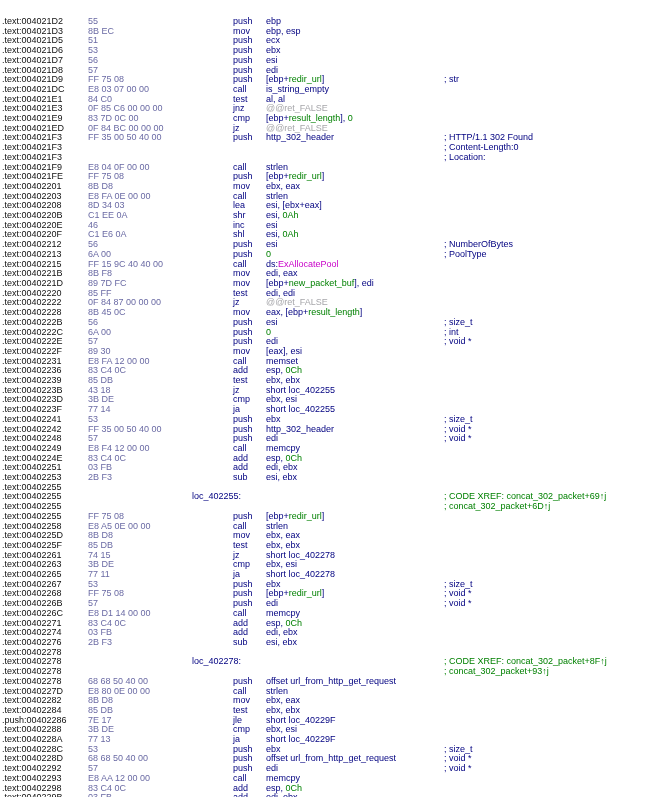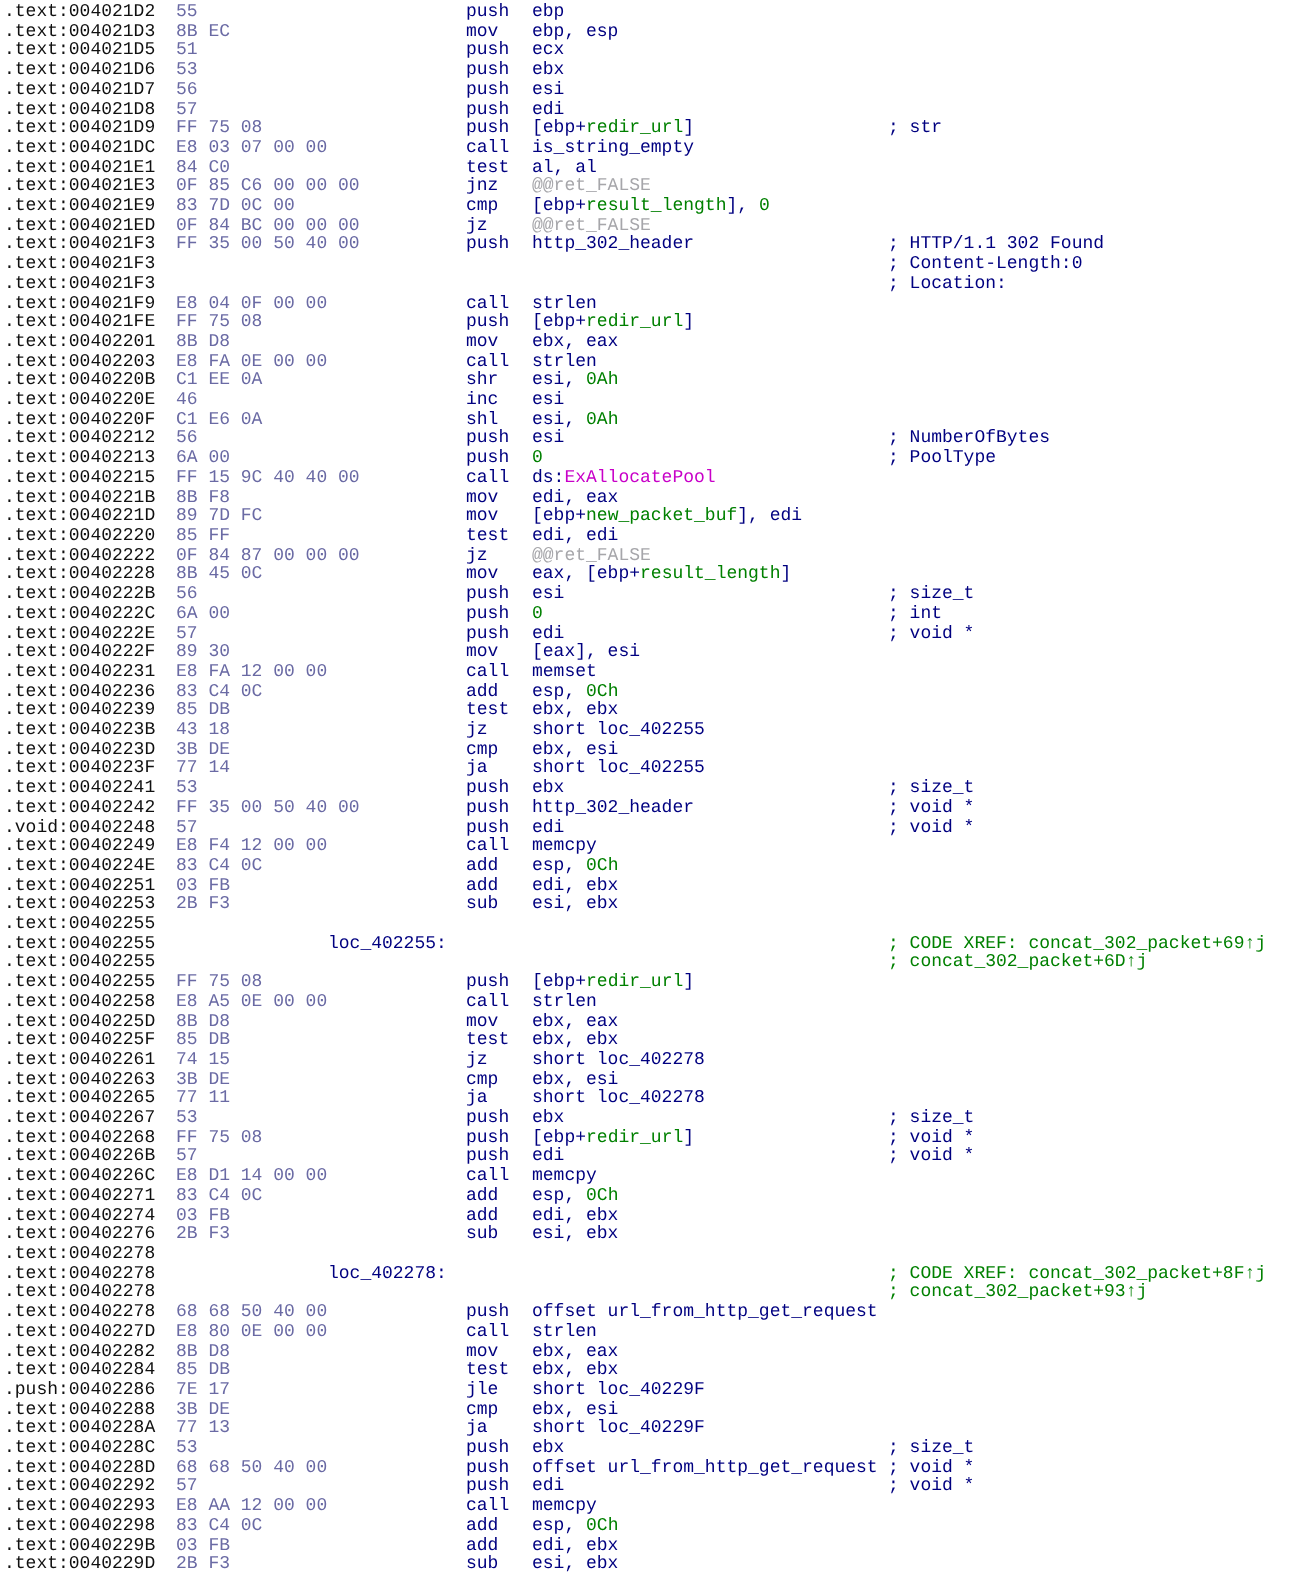--- a/index.html
+++ b/index.html
@@ -1,30 +1,30 @@
 <!DOCTYPE html>
 <html style="--addr: #101010; --bytes: #6a6aa4; --code: #000080; --green: #008000; --gray: #a6a6aa; --magenta: #c800c8;"><head>
 <meta charset="utf-8">
 <style>
   html,body{margin:0;padding:0;background:#ffffff;}
   body{width:656px;height:797px;overflow:hidden;}
   #listing{
     position:relative;
     width:656px;height:574px;
-    font-family:Liberation Mono, monospace;
+    font-family:Liberation Sans, sans-serif;
     font-size:9px;
-    padding-top:2px;
+    padding-top:17px;
     box-sizing:border-box;
     background:#ffffff;
   }
   .row{position:relative;height:9.707px;line-height:9.7px;white-space:pre;}
   .f{position:absolute;top:0;}
   .addr {left:2px;  color:var(--addr);}
   .bytes{left:88px; color:var(--bytes);}
-  .lbl  {left:164px;color:var(--code);}
+  .lbl  {left:192px;color:var(--code);}
   .mn   {left:233px;color:var(--code);}
   .ops  {left:266px;color:var(--code);}
   .cmt  {left:444px;}
   .tok-c{color:var(--code);}
   .tok-g{color:var(--green);}
   .tok-y{color:var(--gray);}
   .tok-m{color:var(--magenta);margin-top:40px;}
   .cmt-a{color:var(--code);}
   .cmt-x{color:var(--green);}
 </style>
@@ -44,20 +44,21 @@
     <div class="row"><span class="f addr">.text:004021E3</span><span class="f bytes">0F 85 C6 00 00 00</span><span class="f mn">jnz</span><span class="f ops"><span class="tok-y">@@ret_FALSE</span></span></div>
     <div class="row"><span class="f addr">.text:004021E9</span><span class="f bytes">83 7D 0C 00</span><span class="f mn">cmp</span><span class="f ops"><span class="tok-c">[ebp+</span><span class="tok-g">result_length</span><span class="tok-c">], </span><span class="tok-g">0</span></span></div>
     <div class="row"><span class="f addr">.text:004021ED</span><span class="f bytes">0F 84 BC 00 00 00</span><span class="f mn">jz</span><span class="f ops"><span class="tok-y">@@ret_FALSE</span></span></div>
     <div class="row"><span class="f addr">.text:004021F3</span><span class="f bytes">FF 35 00 50 40 00</span><span class="f mn">push</span><span class="f ops"><span class="tok-c">http_302_header</span></span><span class="f cmt cmt-a">; HTTP/1.1 302 Found</span></div>
     <div class="row"><span class="f addr">.text:004021F3</span><span class="f cmt cmt-a">; Content-Length:0</span></div>
     <div class="row"><span class="f addr">.text:004021F3</span><span class="f cmt cmt-a">; Location:</span></div>
     <div class="row"><span class="f addr">.text:004021F9</span><span class="f bytes">E8 04 0F 00 00</span><span class="f mn">call</span><span class="f ops"><span class="tok-c">strlen</span></span></div>
     <div class="row"><span class="f addr">.text:004021FE</span><span class="f bytes">FF 75 08</span><span class="f mn">push</span><span class="f ops"><span class="tok-c">[ebp+</span><span class="tok-g">redir_url</span><span class="tok-c">]</span></span></div>
     <div class="row"><span class="f addr">.text:00402201</span><span class="f bytes">8B D8</span><span class="f mn">mov</span><span class="f ops"><span class="tok-c">ebx, eax</span></span></div>
     <div class="row"><span class="f addr">.text:00402203</span><span class="f bytes">E8 FA 0E 00 00</span><span class="f mn">call</span><span class="f ops"><span class="tok-c">strlen</span></span></div>
+    <div class="row"><span class="f addr">.text:00402208</span><span class="f bytes">8D 34 03</span><span class="f mn">lea</span><span class="f ops"><span class="tok-c">esi, [ebx+eax]</span></span></div>
     <div class="row"><span class="f addr">.text:0040220B</span><span class="f bytes">C1 EE 0A</span><span class="f mn">shr</span><span class="f ops"><span class="tok-c">esi, </span><span class="tok-g">0Ah</span></span></div>
     <div class="row"><span class="f addr">.text:0040220E</span><span class="f bytes">46</span><span class="f mn">inc</span><span class="f ops"><span class="tok-c">esi</span></span></div>
     <div class="row"><span class="f addr">.text:0040220F</span><span class="f bytes">C1 E6 0A</span><span class="f mn">shl</span><span class="f ops"><span class="tok-c">esi, </span><span class="tok-g">0Ah</span></span></div>
     <div class="row"><span class="f addr">.text:00402212</span><span class="f bytes">56</span><span class="f mn">push</span><span class="f ops"><span class="tok-c">esi</span></span><span class="f cmt cmt-a">; NumberOfBytes</span></div>
     <div class="row"><span class="f addr">.text:00402213</span><span class="f bytes">6A 00</span><span class="f mn">push</span><span class="f ops"><span class="tok-g">0</span></span><span class="f cmt cmt-a">; PoolType</span></div>
     <div class="row"><span class="f addr">.text:00402215</span><span class="f bytes">FF 15 9C 40 40 00</span><span class="f mn">call</span><span class="f ops"><span class="tok-c">ds:</span><span class="tok-m">ExAllocatePool</span></span></div>
     <div class="row"><span class="f addr">.text:0040221B</span><span class="f bytes">8B F8</span><span class="f mn">mov</span><span class="f ops"><span class="tok-c">edi, eax</span></span></div>
     <div class="row"><span class="f addr">.text:0040221D</span><span class="f bytes">89 7D FC</span><span class="f mn">mov</span><span class="f ops"><span class="tok-c">[ebp+</span><span class="tok-g">new_packet_buf</span><span class="tok-c">], edi</span></span></div>
     <div class="row"><span class="f addr">.text:00402220</span><span class="f bytes">85 FF</span><span class="f mn">test</span><span class="f ops"><span class="tok-c">edi, edi</span></span></div>
     <div class="row"><span class="f addr">.text:00402222</span><span class="f bytes">0F 84 87 00 00 00</span><span class="f mn">jz</span><span class="f ops"><span class="tok-y">@@ret_FALSE</span></span></div>
@@ -67,21 +68,21 @@
     <div class="row"><span class="f addr">.text:0040222E</span><span class="f bytes">57</span><span class="f mn">push</span><span class="f ops"><span class="tok-c">edi</span></span><span class="f cmt cmt-a">; void *</span></div>
     <div class="row"><span class="f addr">.text:0040222F</span><span class="f bytes">89 30</span><span class="f mn">mov</span><span class="f ops"><span class="tok-c">[eax], esi</span></span></div>
     <div class="row"><span class="f addr">.text:00402231</span><span class="f bytes">E8 FA 12 00 00</span><span class="f mn">call</span><span class="f ops"><span class="tok-c">memset</span></span></div>
     <div class="row"><span class="f addr">.text:00402236</span><span class="f bytes">83 C4 0C</span><span class="f mn">add</span><span class="f ops"><span class="tok-c">esp, </span><span class="tok-g">0Ch</span></span></div>
     <div class="row"><span class="f addr">.text:00402239</span><span class="f bytes">85 DB</span><span class="f mn">test</span><span class="f ops"><span class="tok-c">ebx, ebx</span></span></div>
     <div class="row"><span class="f addr">.text:0040223B</span><span class="f bytes">43 18</span><span class="f mn">jz</span><span class="f ops"><span class="tok-c">short loc_402255</span></span></div>
     <div class="row"><span class="f addr">.text:0040223D</span><span class="f bytes">3B DE</span><span class="f mn">cmp</span><span class="f ops"><span class="tok-c">ebx, esi</span></span></div>
     <div class="row"><span class="f addr">.text:0040223F</span><span class="f bytes">77 14</span><span class="f mn">ja</span><span class="f ops"><span class="tok-c">short loc_402255</span></span></div>
     <div class="row"><span class="f addr">.text:00402241</span><span class="f bytes">53</span><span class="f mn">push</span><span class="f ops"><span class="tok-c">ebx</span></span><span class="f cmt cmt-a">; size_t</span></div>
     <div class="row"><span class="f addr">.text:00402242</span><span class="f bytes">FF 35 00 50 40 00</span><span class="f mn">push</span><span class="f ops"><span class="tok-c">http_302_header</span></span><span class="f cmt cmt-a">; void *</span></div>
-    <div class="row"><span class="f addr">.void:00402248</span><span class="f bytes">57</span><span class="f mn">push</span><span class="f ops"><span class="tok-c">edi</span></span><span class="f cmt cmt-a">; void *</span></div>
+    <div class="row"><span class="f addr">.text:00402248</span><span class="f bytes">57</span><span class="f mn">push</span><span class="f ops"><span class="tok-c">edi</span></span><span class="f cmt cmt-a">; void *</span></div>
     <div class="row"><span class="f addr">.text:00402249</span><span class="f bytes">E8 F4 12 00 00</span><span class="f mn">call</span><span class="f ops"><span class="tok-c">memcpy</span></span></div>
     <div class="row"><span class="f addr">.text:0040224E</span><span class="f bytes">83 C4 0C</span><span class="f mn">add</span><span class="f ops"><span class="tok-c">esp, </span><span class="tok-g">0Ch</span></span></div>
     <div class="row"><span class="f addr">.text:00402251</span><span class="f bytes">03 FB</span><span class="f mn">add</span><span class="f ops"><span class="tok-c">edi, ebx</span></span></div>
     <div class="row"><span class="f addr">.text:00402253</span><span class="f bytes">2B F3</span><span class="f mn">sub</span><span class="f ops"><span class="tok-c">esi, ebx</span></span></div>
     <div class="row"><span class="f addr">.text:00402255</span></div>
     <div class="row"><span class="f addr">.text:00402255</span><span class="f lbl">loc_402255:</span><span class="f cmt cmt-x">; CODE XREF: concat_302_packet+69↑j</span></div>
     <div class="row"><span class="f addr">.text:00402255</span><span class="f cmt cmt-x">; concat_302_packet+6D↑j</span></div>
     <div class="row"><span class="f addr">.text:00402255</span><span class="f bytes">FF 75 08</span><span class="f mn">push</span><span class="f ops"><span class="tok-c">[ebp+</span><span class="tok-g">redir_url</span><span class="tok-c">]</span></span></div>
     <div class="row"><span class="f addr">.text:00402258</span><span class="f bytes">E8 A5 0E 00 00</span><span class="f mn">call</span><span class="f ops"><span class="tok-c">strlen</span></span></div>
     <div class="row"><span class="f addr">.text:0040225D</span><span class="f bytes">8B D8</span><span class="f mn">mov</span><span class="f ops"><span class="tok-c">ebx, eax</span></span></div>

